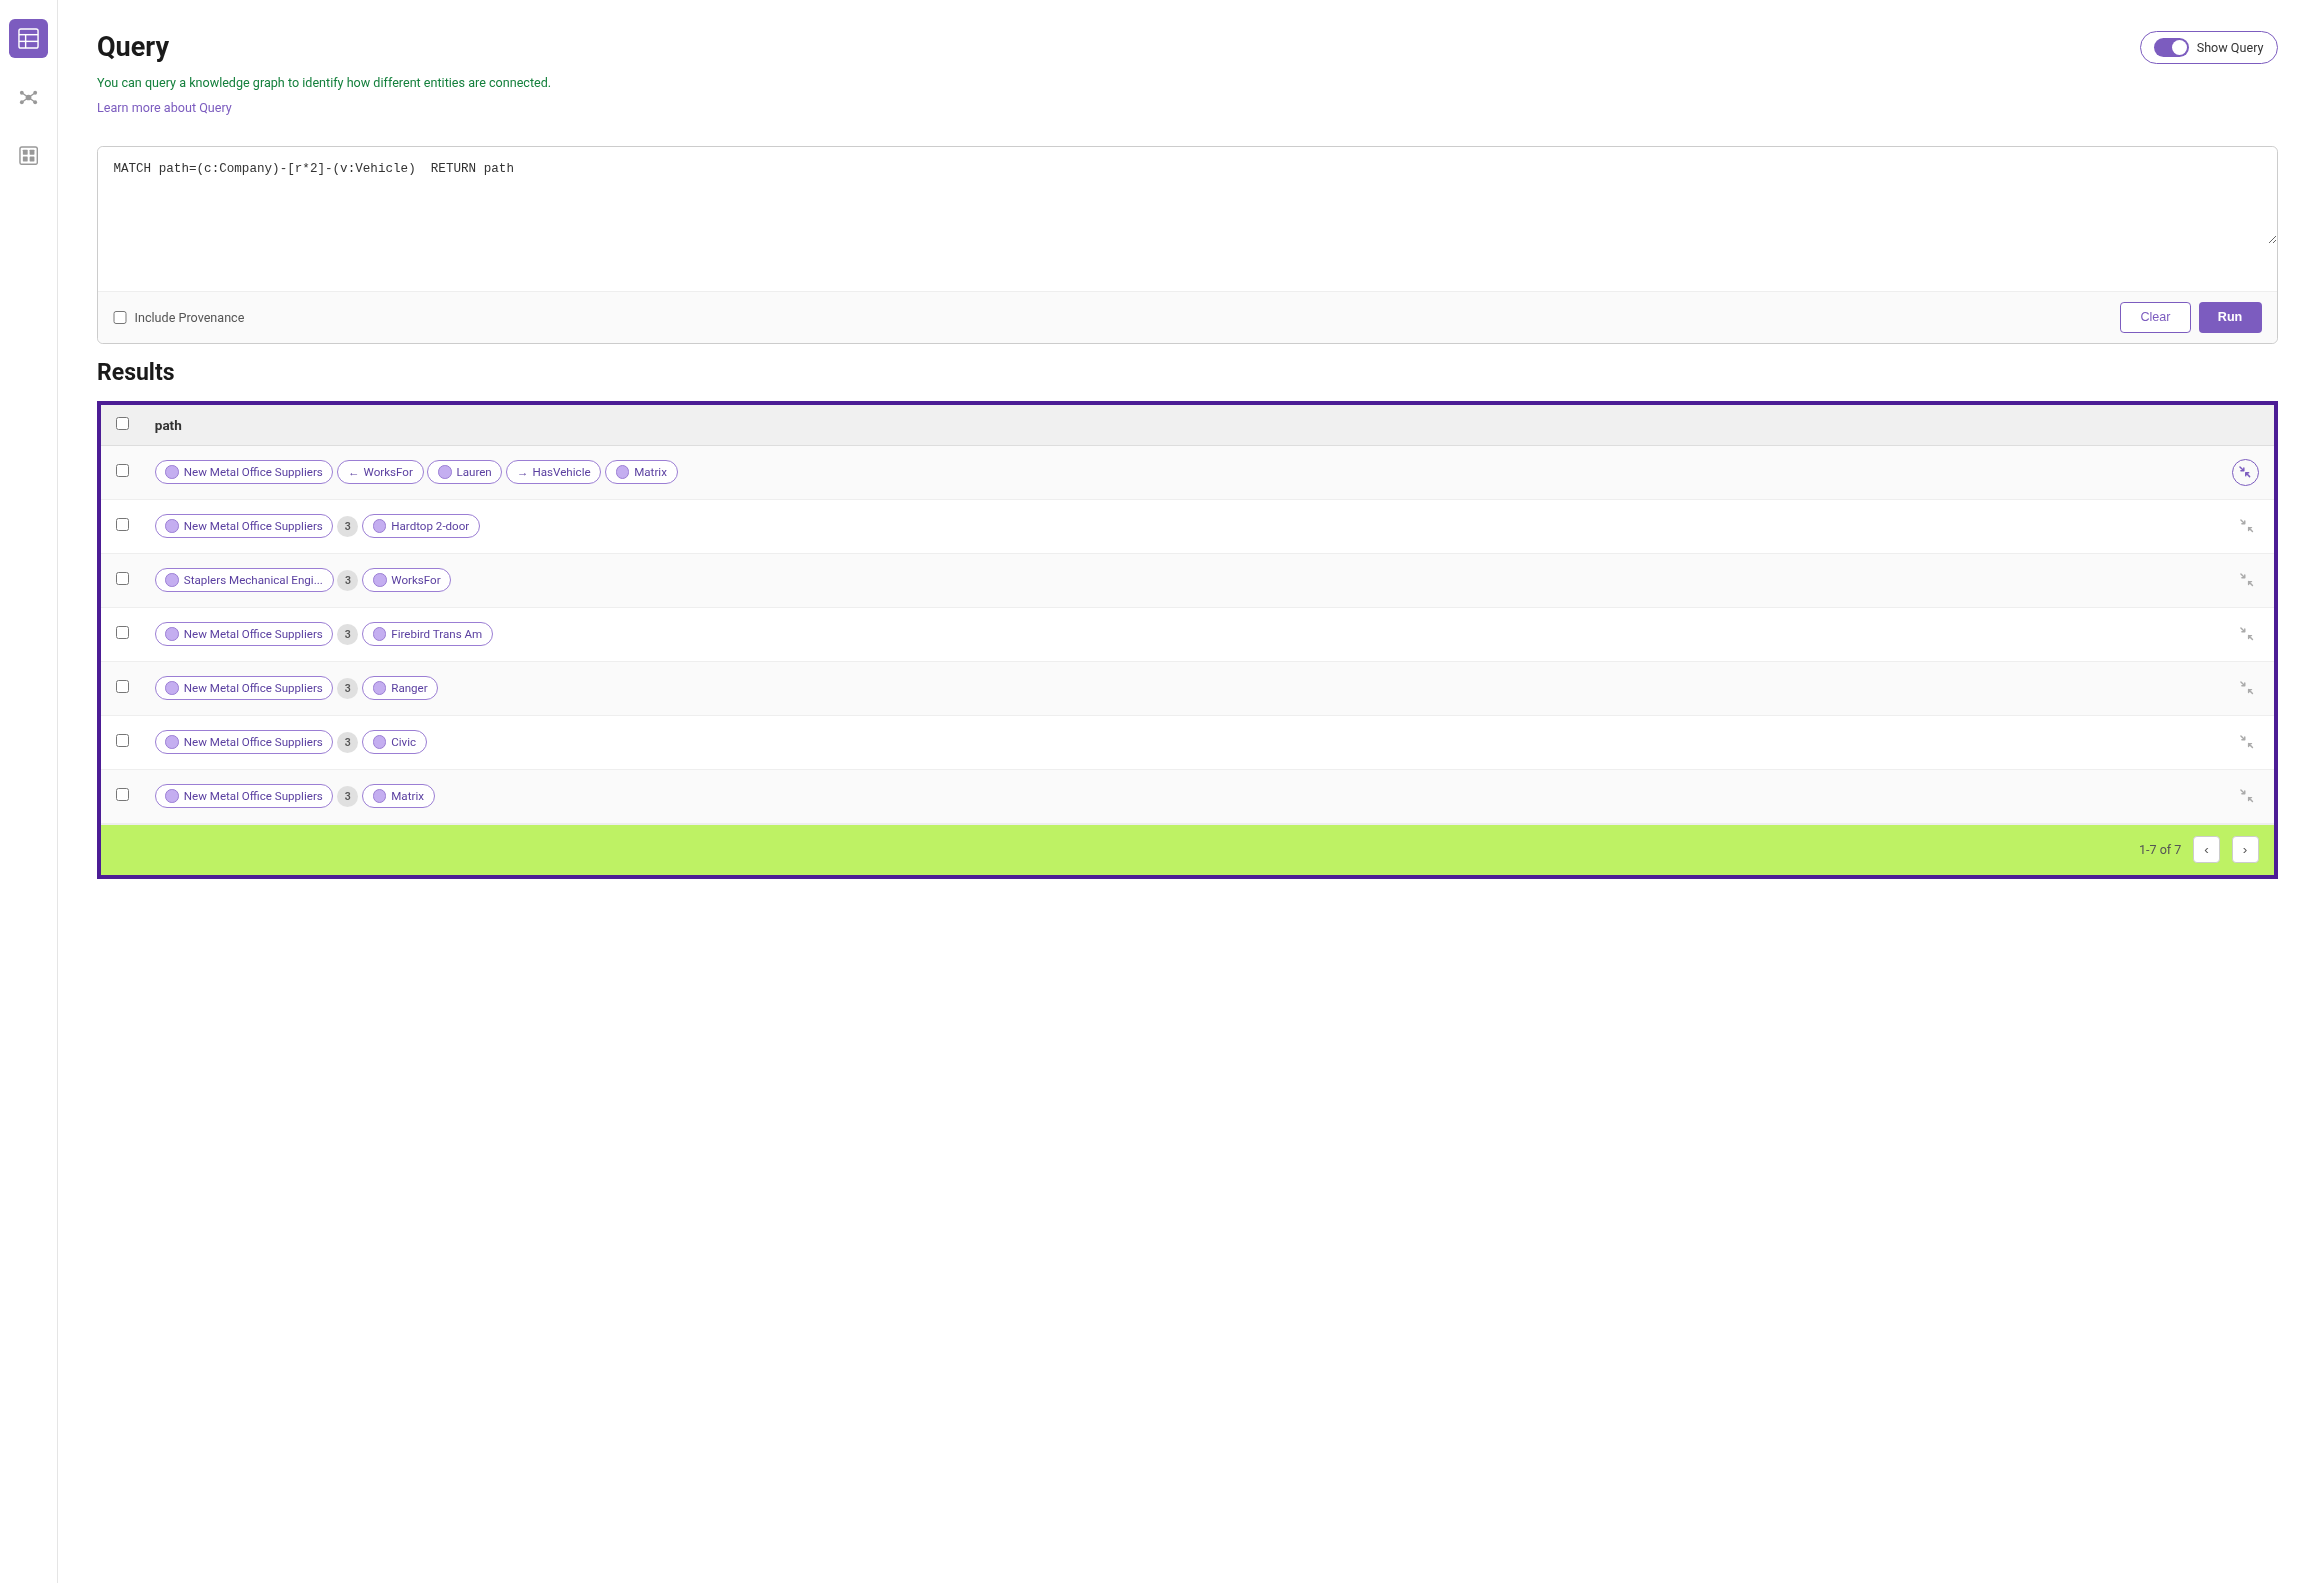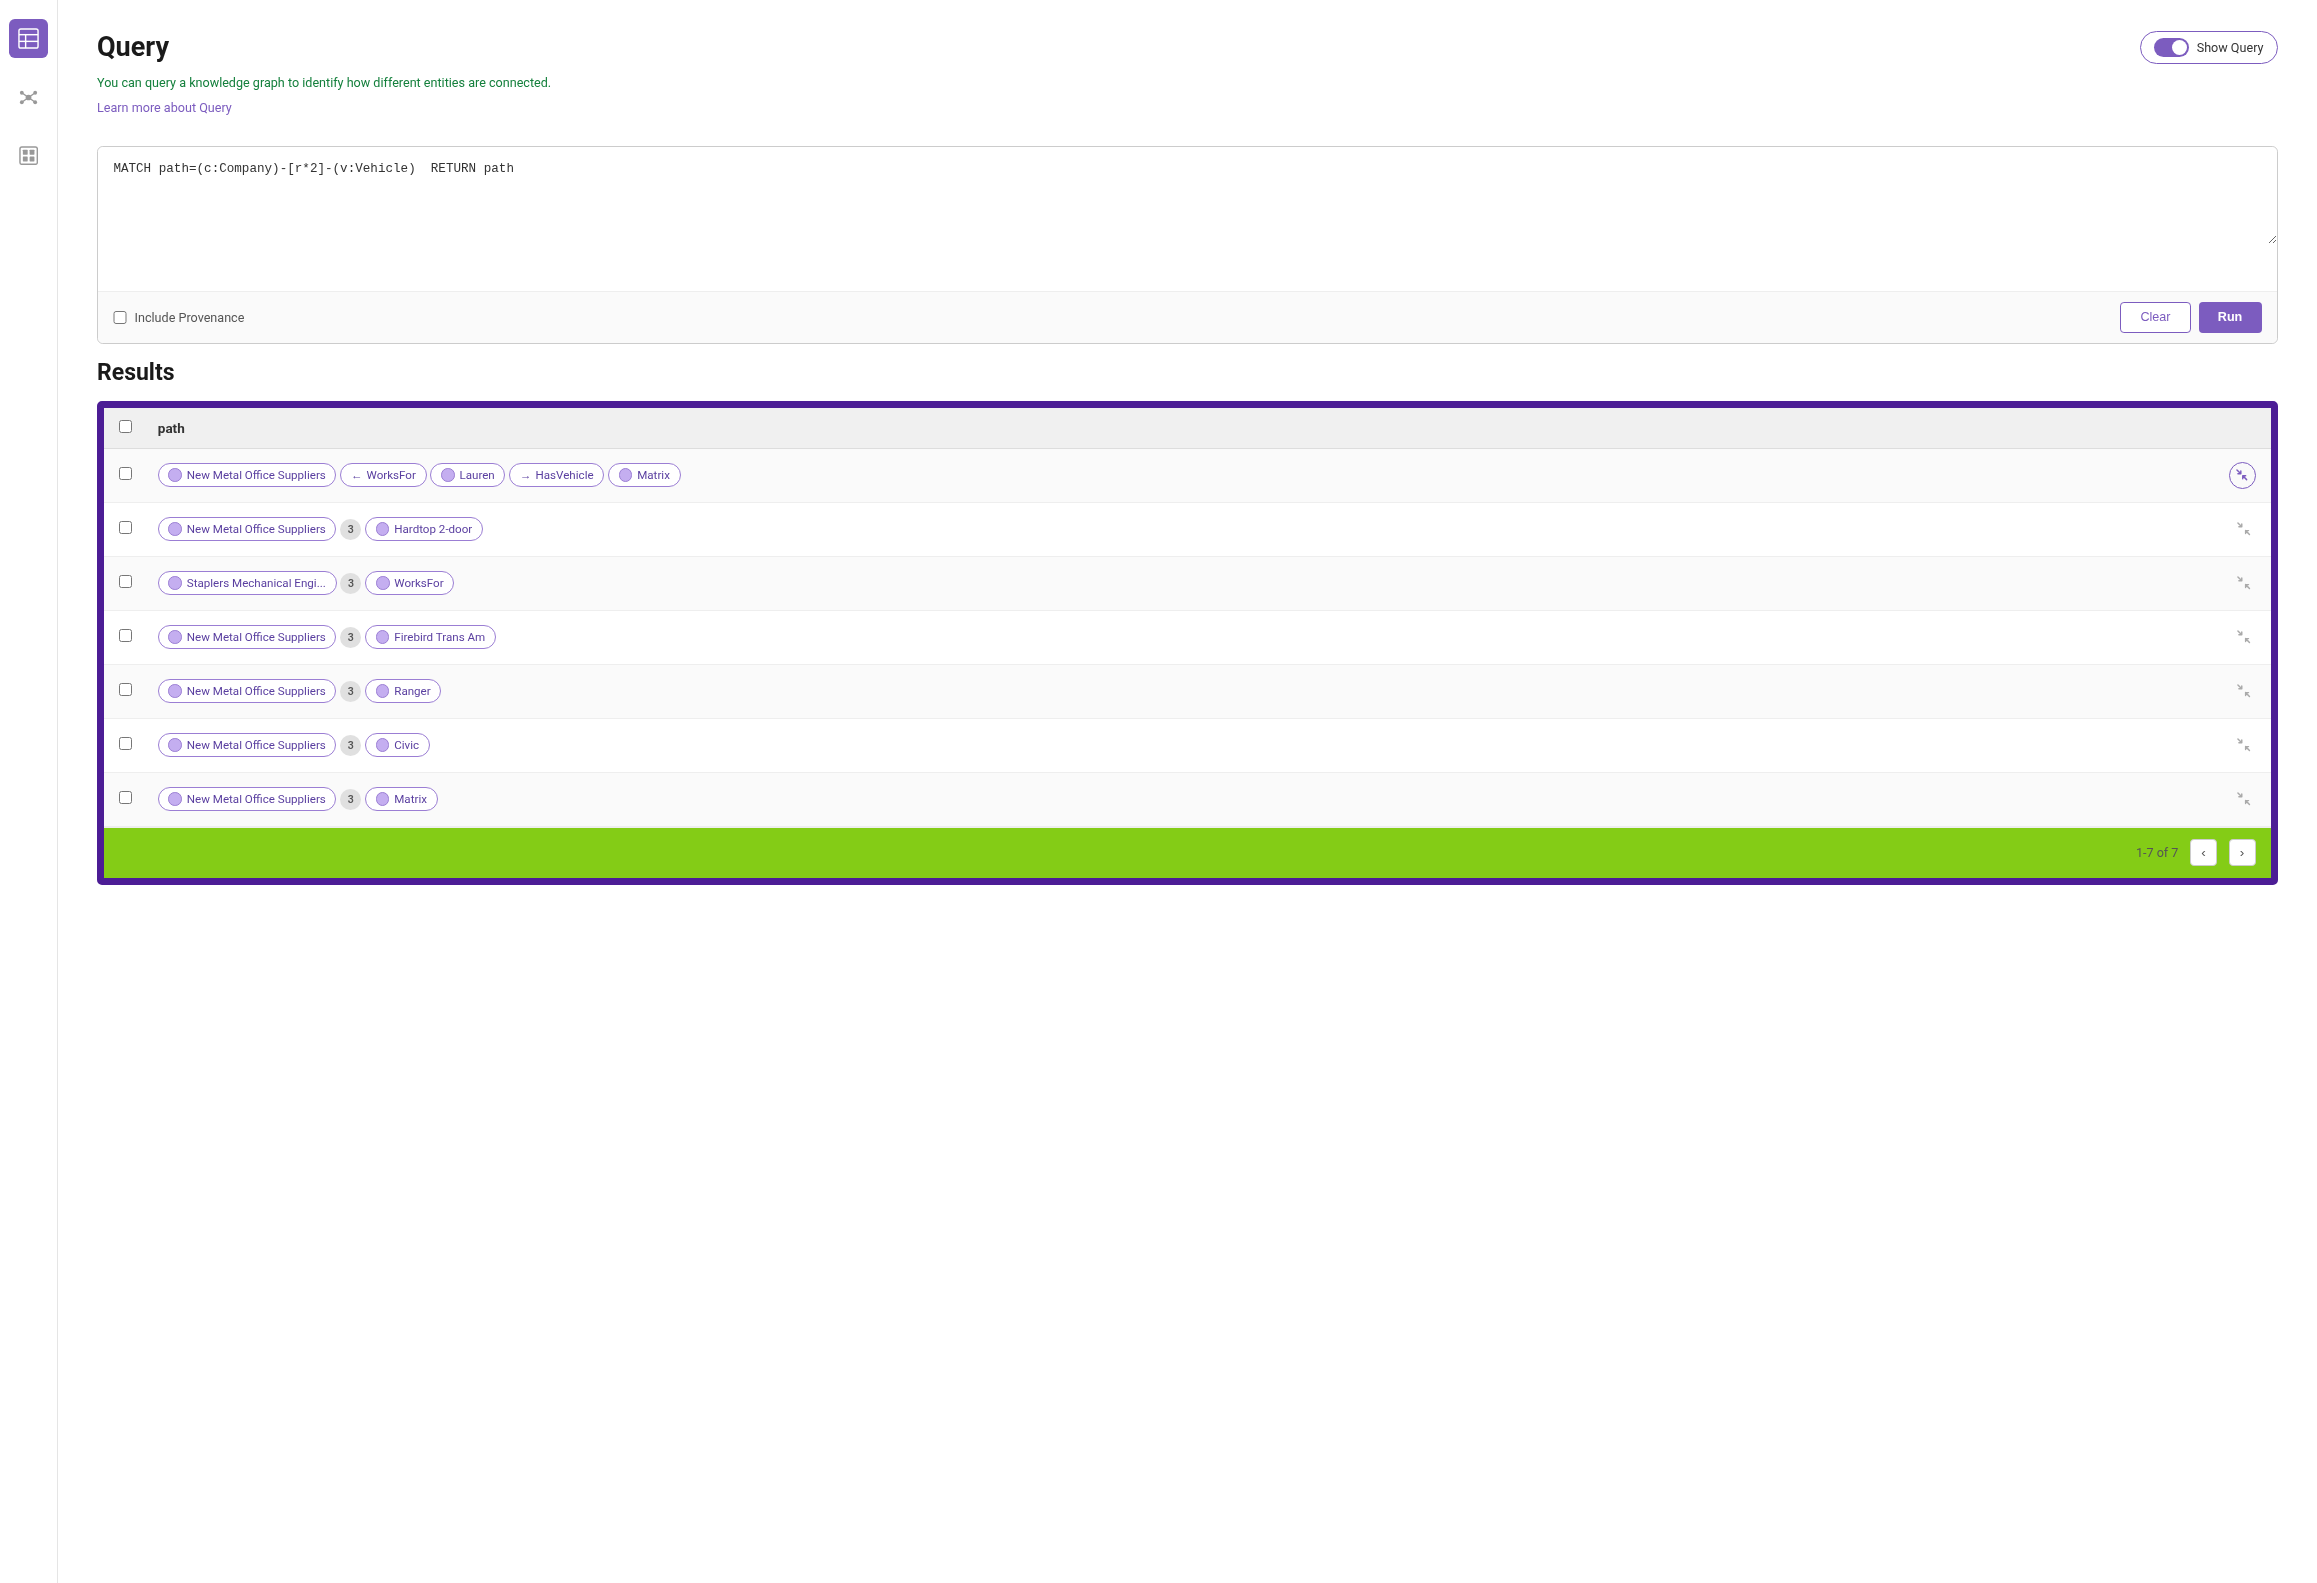--- a/index.html
+++ b/index.html
@@ -161,22 +161,22 @@
       font-size: 12.6px;
       font-weight: 600;
     }
     .results-title {
       font-size: 23px;
       font-weight: 700;
       color: #1a1a1a;
       margin-bottom: 15.4px;
     }
     .results-table {
-      border: 7px solid #4c1d95;
-      border-radius: 5px;
+      border: 4px solid #4c1d95;
+      border-radius: 0;
       overflow: hidden;
       width: 100%;
     }
     .table-header-row {
       display: flex;
       align-items: center;
       background: #f0f0f0;
       padding: 11.6px 15.4px;
       border-bottom: 1px solid #ddd;
       gap: 15.4px;
@@ -275,21 +275,21 @@
       color: #999;
       font-size: 13.5px;
       flex-shrink: 0;
       margin-left: auto;
     }
     .table-pagination {
       display: flex;
       align-items: center;
       justify-content: flex-end;
       padding: 11.6px 15.4px;
-      background: #84cc16;
+      background: #bef264;
       border-top: 1px solid #eee;
       gap: 11.6px;
       font-size: 12.6px;
       color: #555;
     }
     .page-nav-btn {
       width: 27px;
       height: 27px;
       border: 1px solid #ccc;
       border-radius: 3.9px;

